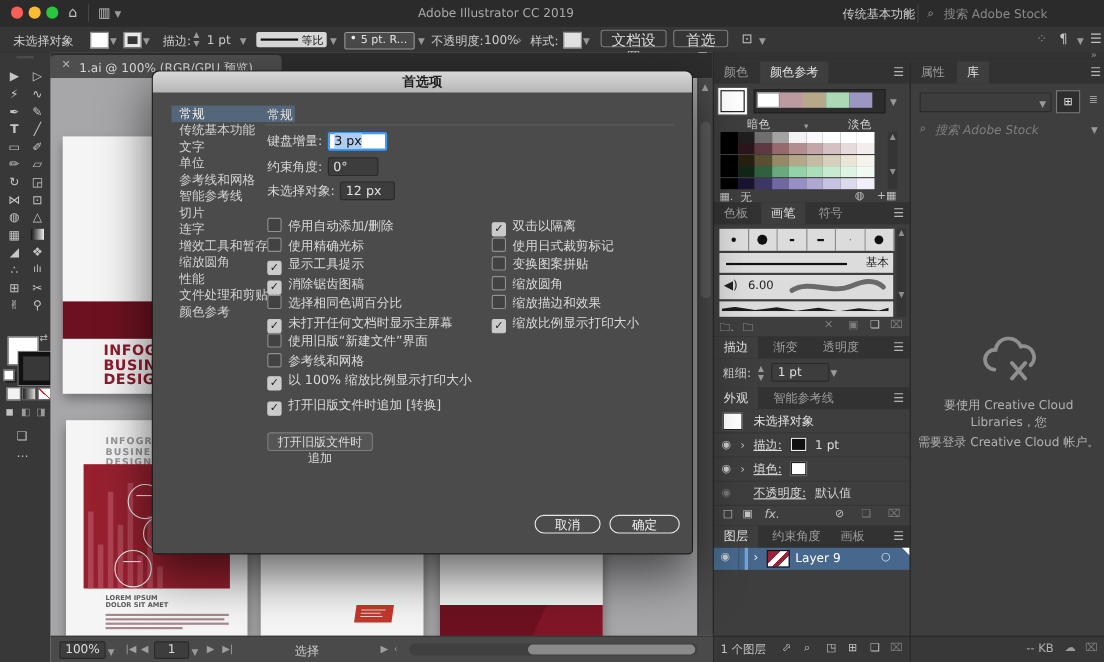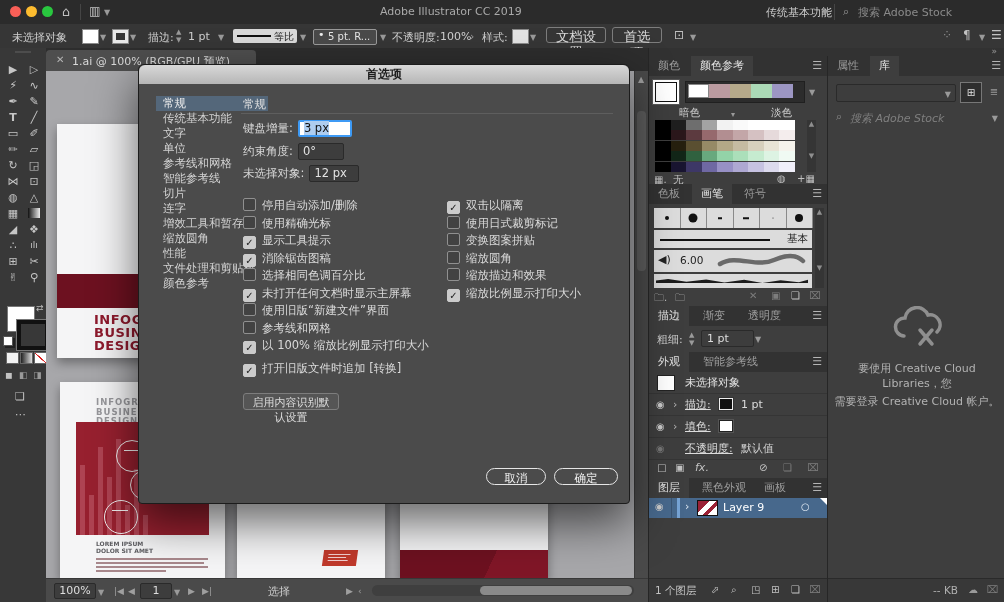--- a/index.html
+++ b/index.html
@@ -373,21 +373,21 @@
         <span class="abs" style="left:46px;top:1px;color:#c2c2c2;font-size:11px;font-style:italic">fx.</span>
         <span class="abs" style="left:110px;top:2px;color:#c2c2c2;font-size:10px">⊘</span>
         <span class="abs" style="left:134px;top:2px;color:#7d7d7d;font-size:10px">❏</span>
         <span class="abs" style="left:158px;top:2px;color:#7d7d7d;font-size:10px">⌧</span>
       </div>
     </div>
 
     <div class="panel" style="left:0;top:430px;width:178px;height:124px;border-bottom:none">
       <div class="ptabs">
         <div class="ptab on" style="left:0">图层</div>
-        <div class="ptab" style="left:44px">黑色外观</div>
+        <div class="ptab" style="left:44px">约束角度</div>
         <div class="ptab" style="left:106px">画板</div>
         <div class="pmenu">☰</div>
       </div>
       <div class="abs lyrow" style="left:0;top:20px;width:178px;height:20px">
         <span class="abs eye" style="left:6px;top:3px">◉</span>
         <span class="abs" style="left:22px;top:0;width:1px;height:20px;background:#3a5472"></span>
         <span class="abs" style="left:28px;top:0;width:3px;height:20px;background:#76a3d4"></span>
         <span class="abs" style="left:36px;top:2px;color:#dfe8f2">›</span>
         <span class="abs minithumb" style="left:48px;top:2px"></span>
         <span class="abs" style="left:74px;top:3px;color:#fff">Layer 9</span>
@@ -480,18 +480,18 @@
       </div>
     <div id="dlg-checks-right">
         <div class="cbrow" style="left: 308px; top: 133px;"><span class="cb on">✓</span><span>双击以隔离</span></div>
         <div class="cbrow" style="left: 308px; top: 150.5px;"><span class="cb"></span><span>使用日式裁剪标记</span></div>
         <div class="cbrow" style="left: 308px; top: 168px;"><span class="cb"></span><span>变换图案拼贴</span></div>
         <div class="cbrow" style="left: 308px; top: 185.5px;"><span class="cb"></span><span>缩放圆角</span></div>
         <div class="cbrow" style="left: 308px; top: 203px;"><span class="cb"></span><span>缩放描边和效果</span></div>
         <div class="cbrow" style="left: 308px; top: 220.5px;"><span class="cb on">✓</span><span>缩放比例显示打印大小</span></div>
       </div>
 
-    <button class="abs btn" style="left:104px;top:328px;width:96px;height:17px;line-height:15px;font-size:11px;background:#555">启用内容识别默认设置</button>
+    <button class="abs btn" style="left:104px;top:328px;width:96px;height:17px;line-height:15px;font-size:11px;background:#555">打开旧版文件时追加</button>
     <button class="pillbtn" style="left:347px;top:403px;width:60px">取消</button>
     <button class="pillbtn" style="left:415px;top:403px;width:64px">确定</button>
   </div>
 
 </div>
 
 </body></html>

